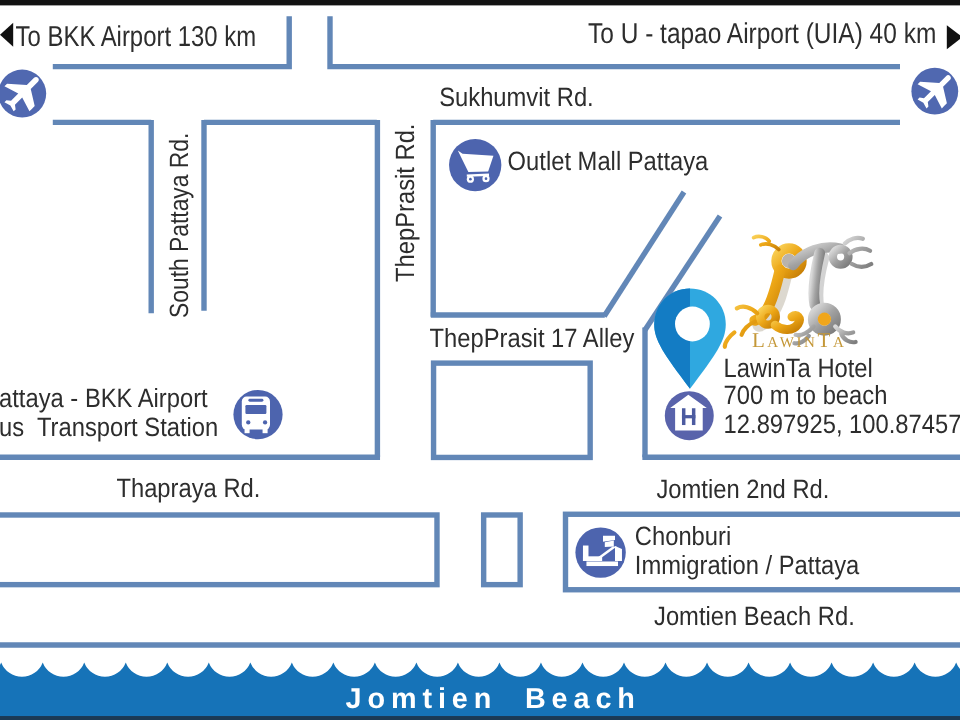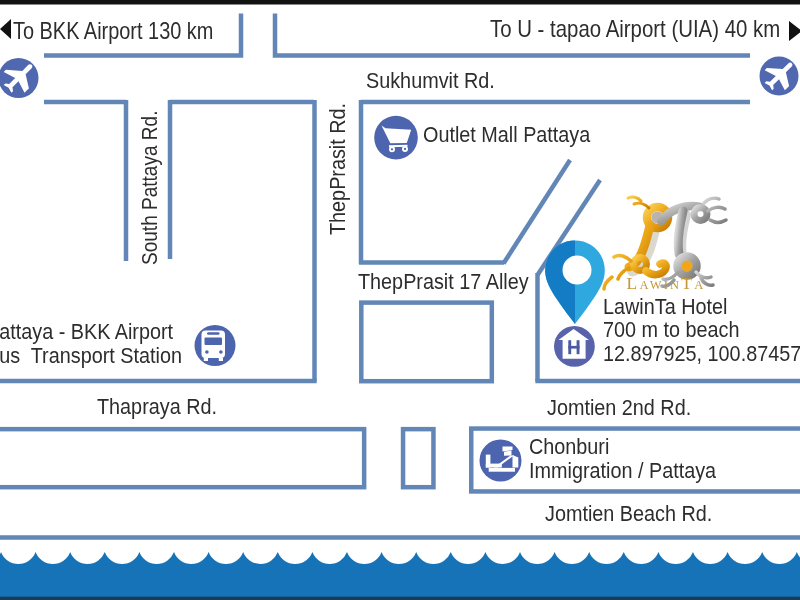--- a/index.html
+++ b/index.html
@@ -180,13 +180,14 @@
 <div class="lbl" style="left:547px;top:395px;">Jomtien 2nd Rd.</div>
 
 <div class="lbl" style="left:529px;top:435px;line-height:24px;">Chonburi<br>Immigration / Pattaya</div>
 
 <div class="lbl" style="left:545px;top:501px;">Jomtien Beach Rd.</div>
 
 <div class="lbl" style="left:603px;top:295px;line-height:23.3px;">LawinTa Hotel<br>700 m to beach<br>12.897925, 100.874575</div>
 
 <div class="lbl" style="left:-14px;top:320px;line-height:24px;">Pattaya - BKK Airport<br>Bus&nbsp; Transport Station</div>
 
+<div class="lbl" style="left:288px;top:569px;font-size:24px;font-weight:700;letter-spacing:4.9px;color:#ffffff;transform:none;">Jomtien&nbsp;&nbsp;Beach</div>
 </div>
 
 </body></html>

